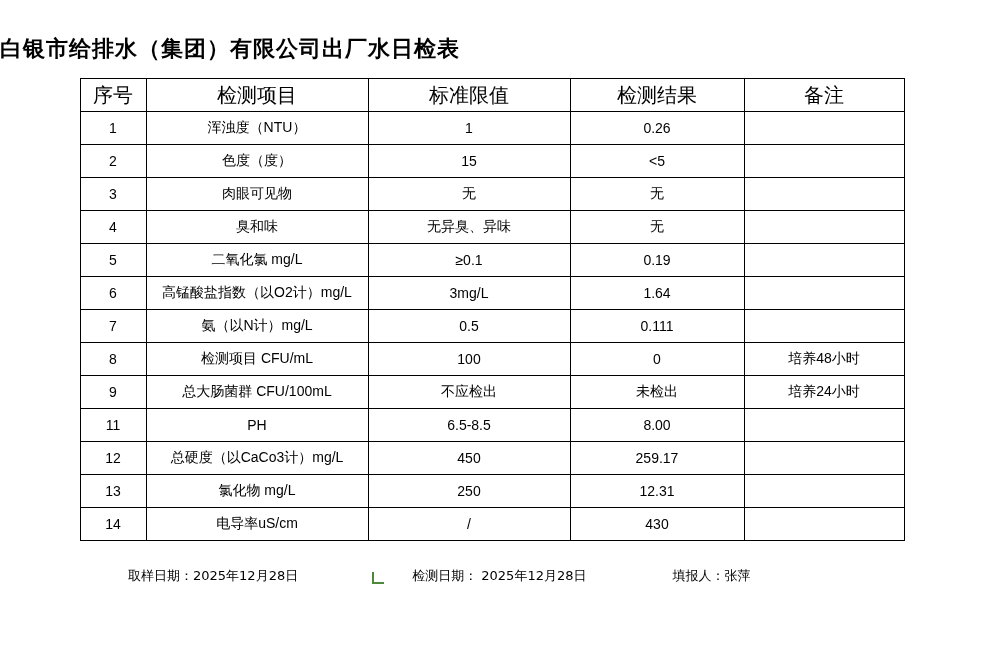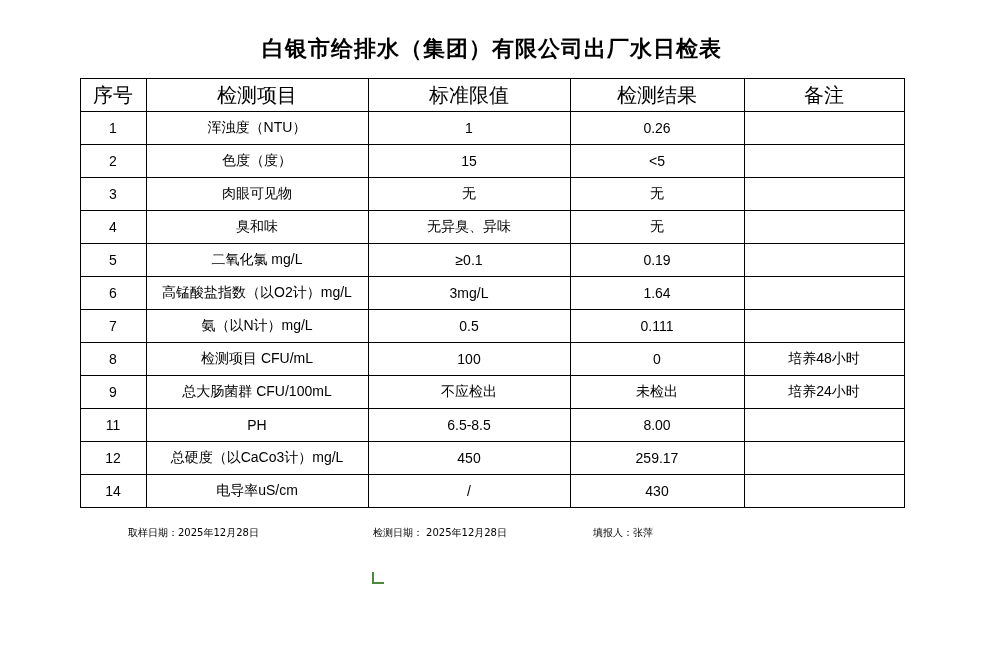--- a/index.html
+++ b/index.html
@@ -13,21 +13,21 @@
     font-family: "Liberation Sans", sans-serif;
     color: #000000;
     overflow: hidden;
   }
   .page {
     position: relative;
     width: 984px;
     height: 649px;
   }
   .title {
-    text-align: center;
+    text-align: left;
     font-size: 22px;
     font-weight: bold;
     font-family: "Liberation Serif", serif;
     letter-spacing: 1px;
     padding-top: 34px;
     padding-bottom: 14px;
   }
   table.report {
     border-collapse: collapse;
     margin: 0 auto;
@@ -51,23 +51,23 @@
   .col-item  { width: 222px; }
   .col-limit { width: 202px; }
   .col-res   { width: 174px; }
   .col-note  { width: 160px; }
 
   .cjk { font-family: "DejaVu Sans", sans-serif; }
 
   .footer {
     position: relative;
     width: 824px;
-    margin: 8px auto;
+    margin: 16px auto;
     padding-top: 10px;
-    font-size: 10px;
+    font-size: 13px;
     display: flex;
   }
   .footer .f-sample { margin-left: 48px; }
   .footer .f-test   { margin-left: 114px; }
   .footer .f-filler { margin-left: 86px; }
 
   .corner-mark {
     position: absolute;
     left: 372px;
     top: 572px;
@@ -173,20 +173,27 @@
         <td class="cjk"></td>
       </tr>
       <tr>
         <td>12</td>
         <td class="cjk">总硬度（以CaCo3计）mg/L</td>
         <td>450</td>
         <td>259.17</td>
         <td class="cjk"></td>
       </tr>
       <tr>
+        <td>13</td>
+        <td class="cjk">氯化物 mg/L</td>
+        <td>250</td>
+        <td>12.31</td>
+        <td class="cjk"></td>
+      </tr>
+      <tr>
         <td>14</td>
         <td class="cjk">电导率uS/cm</td>
         <td>/</td>
         <td>430</td>
         <td class="cjk"></td>
       </tr>
     </tbody>
   </table>
 
   <div class="footer">

